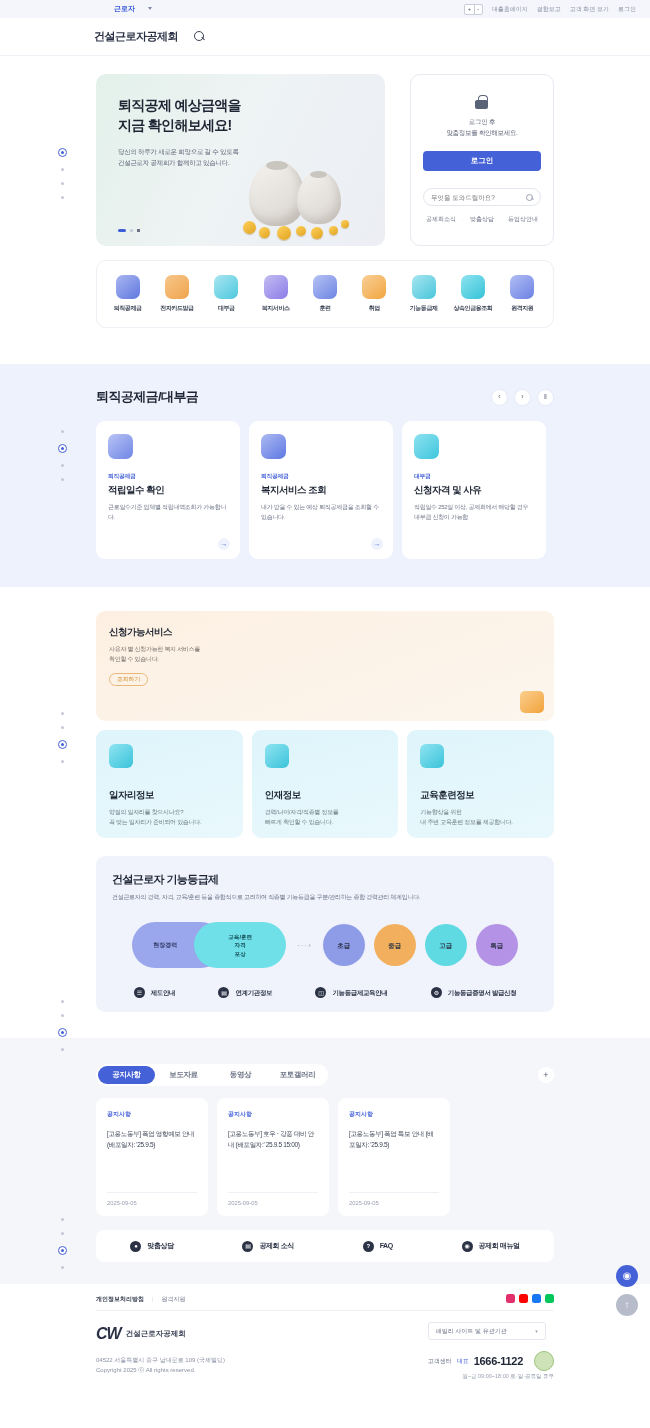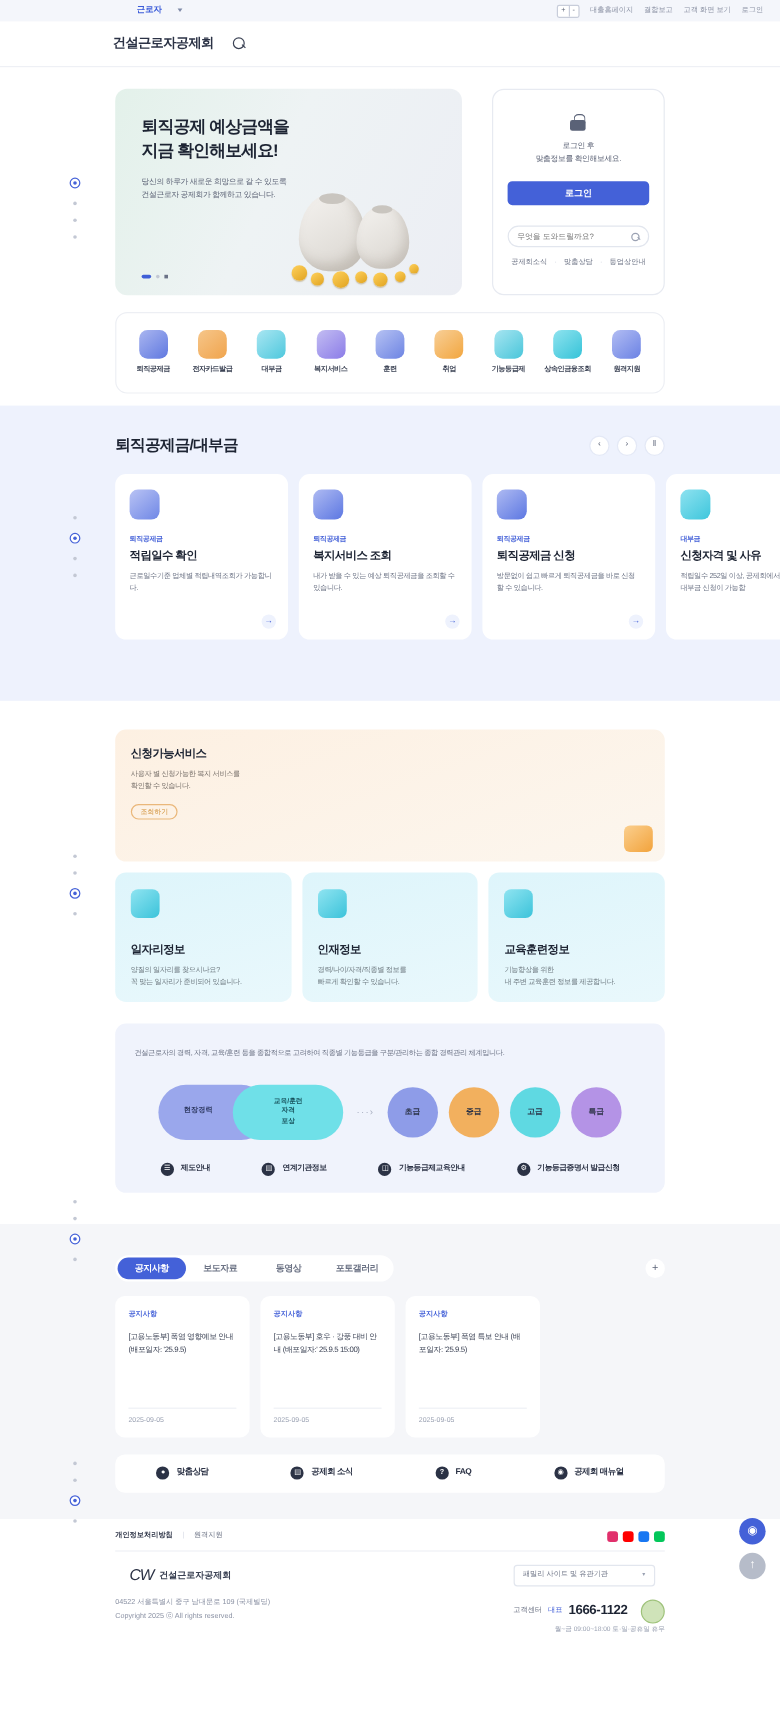--- a/index.html
+++ b/index.html
@@ -68,21 +68,21 @@
   .ql b{color:#c8cdda;font-weight:normal;}
 
   
   .quickstrip{margin:14px 96px 0;height:68px;border:1px solid #edeff4;border-radius:10px;background:#fff;display:flex;align-items:center;justify-content:space-around;padding:0 6px;}
   .qi{display:flex;flex-direction:column;align-items:center;gap:5px;width:46px;cursor:pointer;}
   .qi .blob{width:24px;height:24px;border-radius:7px;position:relative;}
   .qi span{font-size:6px;color:#3b4254;letter-spacing:-.45px;white-space:nowrap;font-weight:bold;}
   .blob:after{content:"";position:absolute;right:-2px;bottom:-1px;width:14px;height:14px;border-radius:50%;opacity:.85;}
 
   
-  .sec-blue{margin-top:10px;background:#eef2fd;padding:24px 0 51px;}
+  .sec-blue{margin-top:36px;background:#eef2fd;padding:24px 0 28px;}
   .sec-inner{padding:0 96px;}
   .sec-head{display:flex;align-items:center;margin-bottom:14px;}
   .sec-head h2{font-size:13px;font-weight:bold;color:#1d2433;letter-spacing:-.6px;}
   .navbtns{margin-left:auto;display:flex;gap:6px;}
   .nb{width:17px;height:17px;border-radius:50%;background:#fff;display:flex;align-items:center;justify-content:center;font-size:7px;color:#5b6377;cursor:pointer;border:1px solid #e4e9f6;}
   .cards{display:flex;gap:9px;}
   .card{width:144px;height:138px;background:#fff;border-radius:9px;padding:13px 12px 0;position:relative;flex:none;}
   .card .cico{width:25px;height:25px;border-radius:7px;margin-bottom:13px;position:relative;}
   .card .cat{font-size:5.8px;color:#4461d8;font-weight:bold;letter-spacing:-.3px;}
   .card h3{margin-top:3px;font-size:9.5px;font-weight:bold;color:#1d2433;letter-spacing:-.5px;}
@@ -134,21 +134,21 @@
 
   
   .footer{padding:10px 96px 0;background:#fff;}
   .fpolicy{display:flex;align-items:center;gap:8px;font-size:6px;color:#6c7385;padding-bottom:7px;border-bottom:1px solid #eef0f5;}
   .fpolicy b{font-weight:bold;color:#2b3245;}
   .fpolicy i{color:#d5d9e3;font-style:normal;}
   .sns{margin-left:auto;display:flex;gap:4px;}
   .sns span{width:9px;height:9px;border-radius:2.5px;display:block;}
   .fmain{display:flex;align-items:flex-start;padding-top:11px;}
   .flogo{display:flex;align-items:center;gap:5px;}
-  .cw{font-size:13px;font-weight:normal;color:#2b3245;font-style:italic;letter-spacing:-1px;margin-left:12px;}
+  .cw{font-size:16px;font-weight:bold;color:#2b3245;font-style:italic;letter-spacing:-1px;}
   .flogo .fname{font-size:7.5px;color:#3b4254;font-weight:bold;}
   .faddr{margin-top:9px;font-size:6px;color:#8b92a4;line-height:1.8;}
   .fright{margin-left:auto;text-align:right;}
   .fsel{width:118px;height:18px;border:1px solid #e2e6ee;border-radius:3px;display:flex;align-items:center;padding:0 7px;font-size:6px;color:#6c7385;cursor:pointer;}
   .fsel .car{margin-left:auto;font-size:5px;color:#9aa1b2;}
   .ftel{margin-top:11px;display:flex;align-items:center;justify-content:flex-end;gap:5px;}
   .ftel .lab{font-size:6px;color:#6c7385;}
   .ftel .num{font-size:11px;font-weight:bold;color:#1d2433;letter-spacing:-.3px;}
   .fhours{margin-top:2px;font-size:5.5px;color:#9aa1b2;}
   .seal{width:20px;height:20px;border-radius:50%;background:#cfe3b9;border:1.5px solid #9ec27a;display:inline-block;vertical-align:middle;margin-left:6px;}
@@ -299,27 +299,20 @@
             <div class="arrow">→</div>
           </div>
           <div class="card">
             <div class="cico" style="background:linear-gradient(140deg,#aebaf2,#5c77e2)"></div>
             <div class="cat">퇴직공제금</div>
             <h3>복지서비스 조회</h3>
             <p>내가 받을 수 있는 예상 퇴직공제금을 조회할 수 있습니다.</p>
             <div class="arrow">→</div>
           </div>
           <div class="card">
-            <div class="cico" style="background:linear-gradient(140deg,#aebaf2,#5c77e2)"></div>
-            <div class="cat">퇴직공제금</div>
-            <h3>퇴직공제금 신청</h3>
-            <p>방문없이 쉽고 빠르게 퇴직공제금을 바로 신청할 수 있습니다.</p>
-            <div class="arrow">→</div>
-          </div>
-          <div class="card">
             <div class="cico" style="background:linear-gradient(140deg,#8ee2f0,#3ec6dc)"></div>
             <div class="cat">대부금</div>
             <h3>신청자격 및 사유</h3>
             <p>적립일수 252일 이상, 공제회에서 해당할 경우 대부금 신청이 가능합</p>
           </div>
         </div>
     </div>
   </div>
 
   <div class="sec-white">
@@ -339,20 +332,21 @@
         </div>
         <div class="ccard">
           <div class="cico2" style="background:linear-gradient(140deg,#8fe4f1,#3bc3da)"></div>
           <h3>교육훈련정보</h3>
           <p>기능향상을 위한<br>내 주변 교육훈련 정보를 제공합니다.</p>
         </div>
       </div>
   </div>
 
   <div class="grade">
+    <h2>건설근로자 기능등급제</h2>
     <div class="sub">건설근로자의 경력, 자격, 교육/훈련 등을 종합적으로 고려하여 직종별 기능등급을 구분/관리하는 종합 경력관리 체계입니다.</div>
     <div class="venn">
       <div class="vleft">현장경력</div>
       <div class="vright">
         <span>교육/훈련</span>
         <span>자격</span>
         <span>포상</span>
       </div>
       <div class="vdots">···›</div>
       <div class="gcircles" id="glevels">

